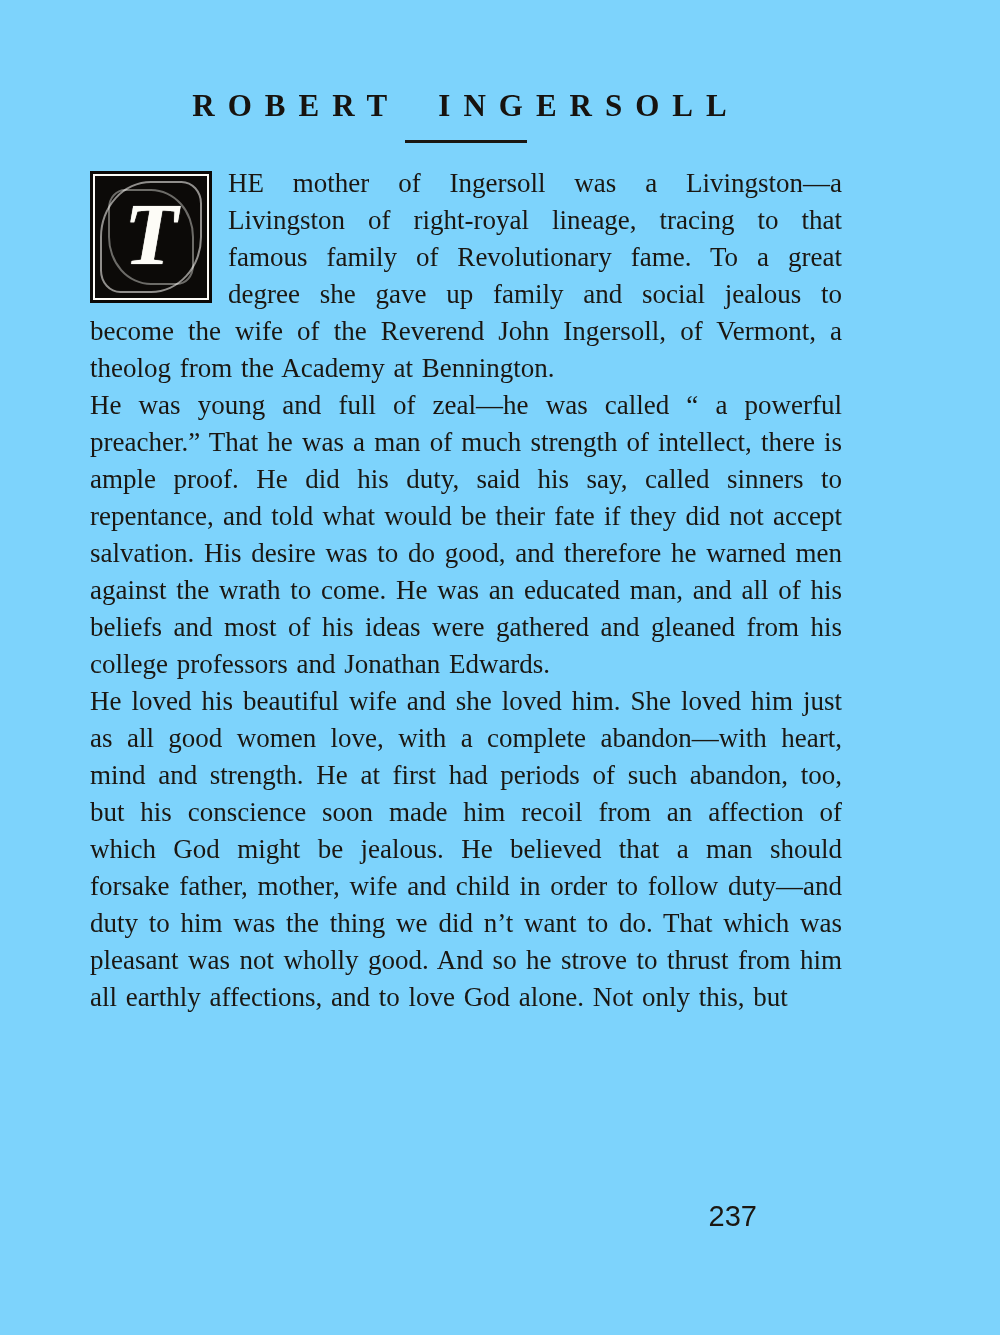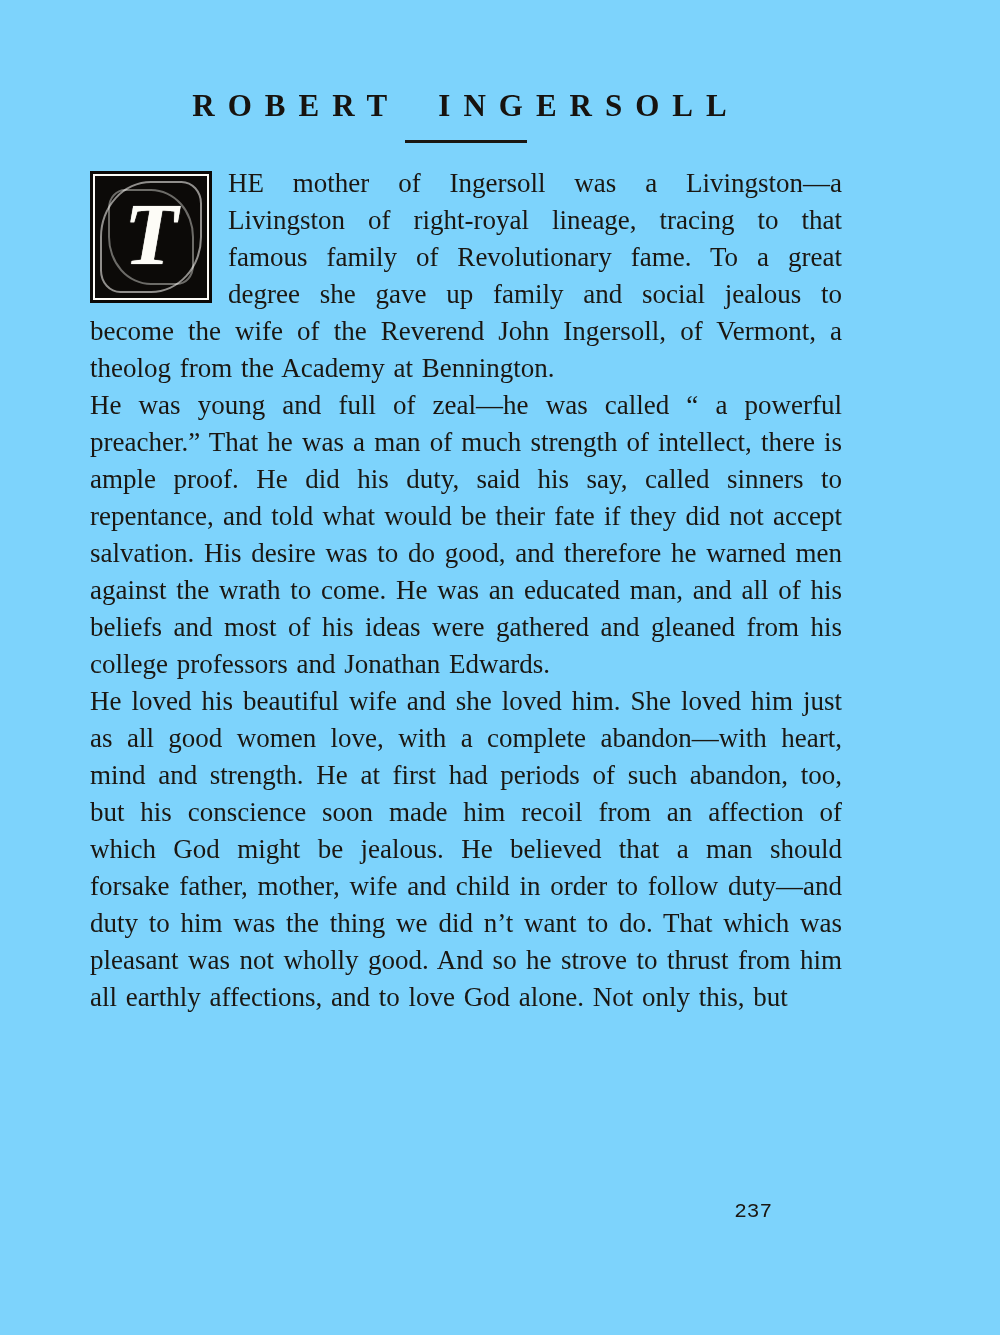--- a/index.html
+++ b/index.html
@@ -95,25 +95,25 @@
     font-weight: bold;
     font-size: 88px;
     line-height: 1;
     color: #fdfcf7;
     text-shadow: 0 0 1px #fdfcf7;
     transform: translateY(-2px);
   }
 
   .page-number {
     position: absolute;
-    right: 228px;
+    right: 243px;
     top: 1200px;
-    font-size: 21px;
+    font-size: 29px;
     color: #1b1712;
-    font-family: Liberation Mono, monospace;
+    font-family: Liberation Sans, sans-serif;
   }
 </style>
 </head>
 <body>
 
 <div class="page">
 
   <div class="content-column">
 
     <h1 class="title">ROBERT INGERSOLL</h1>

